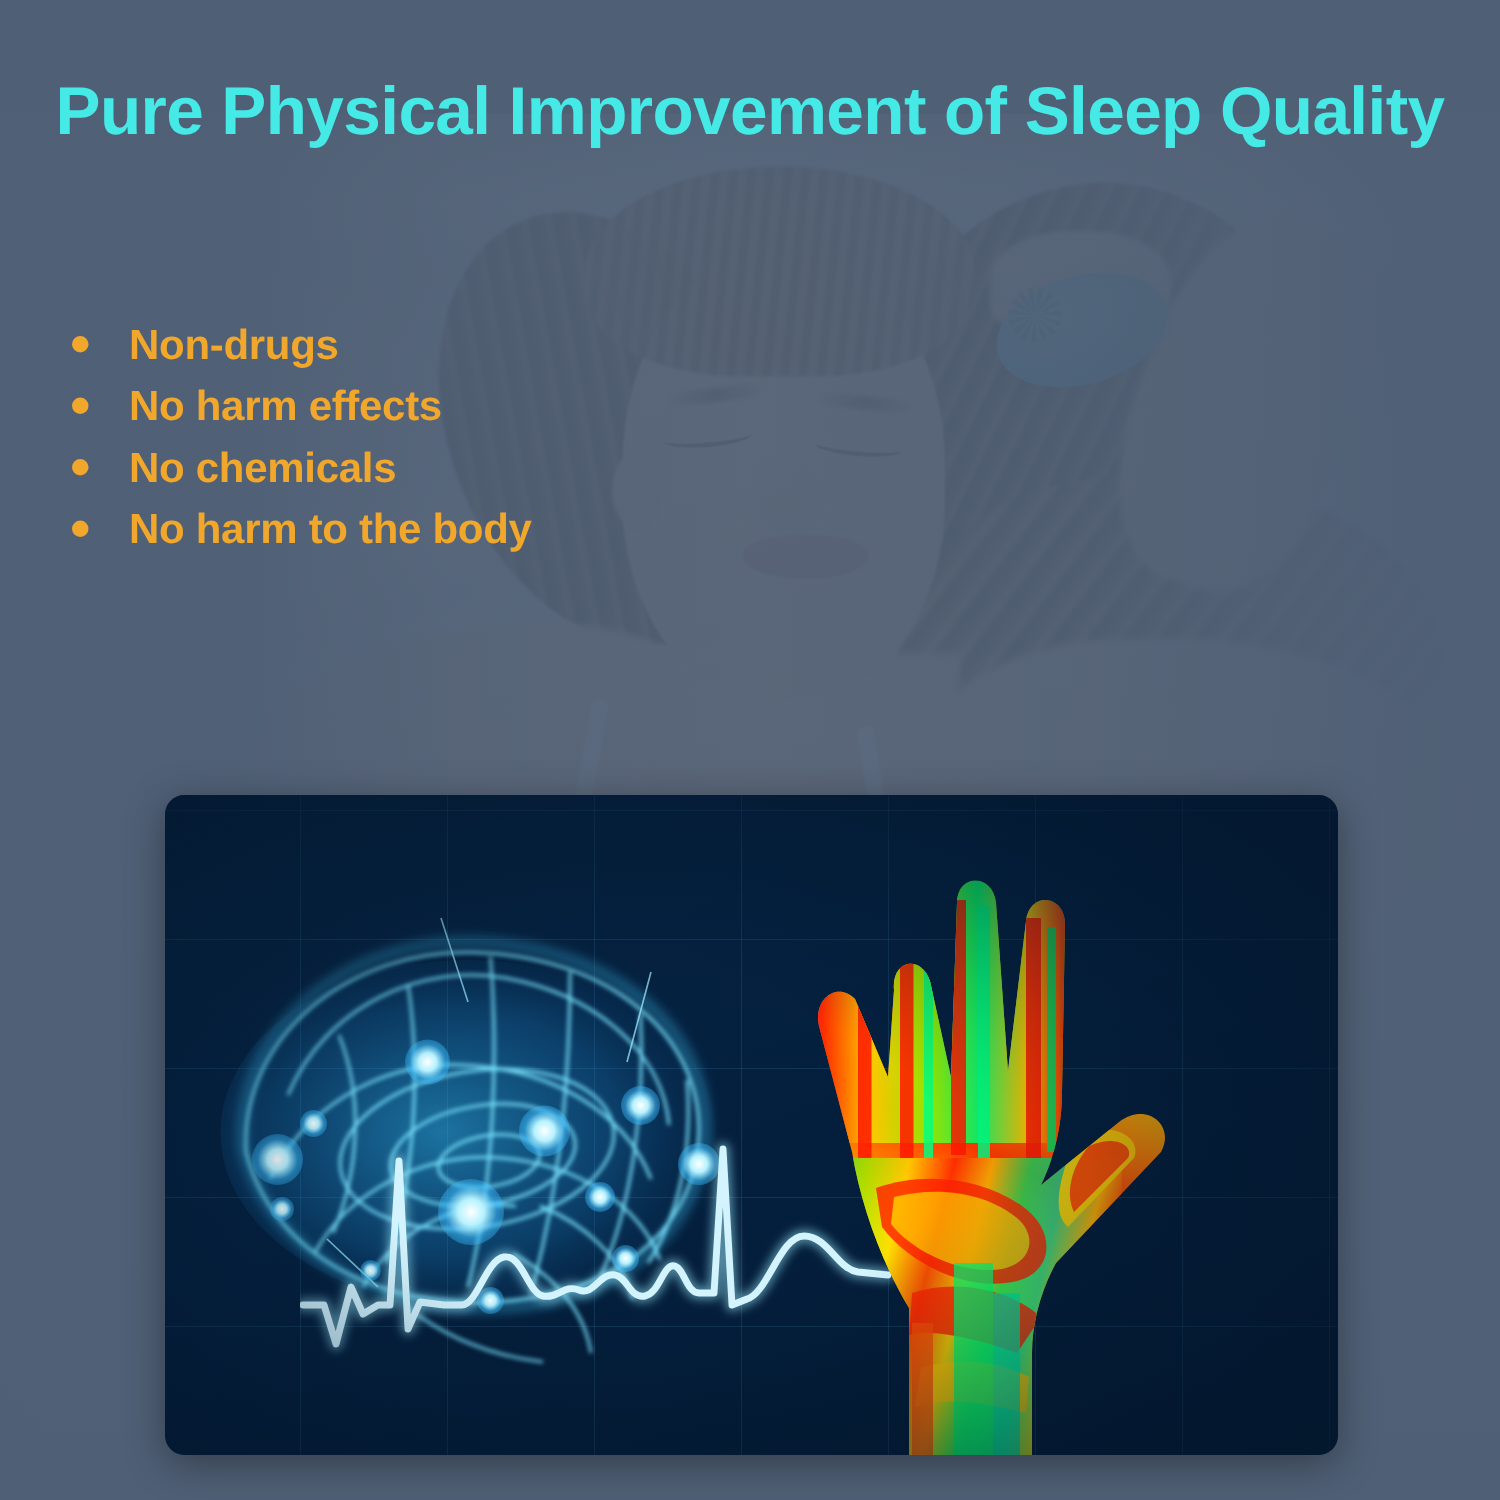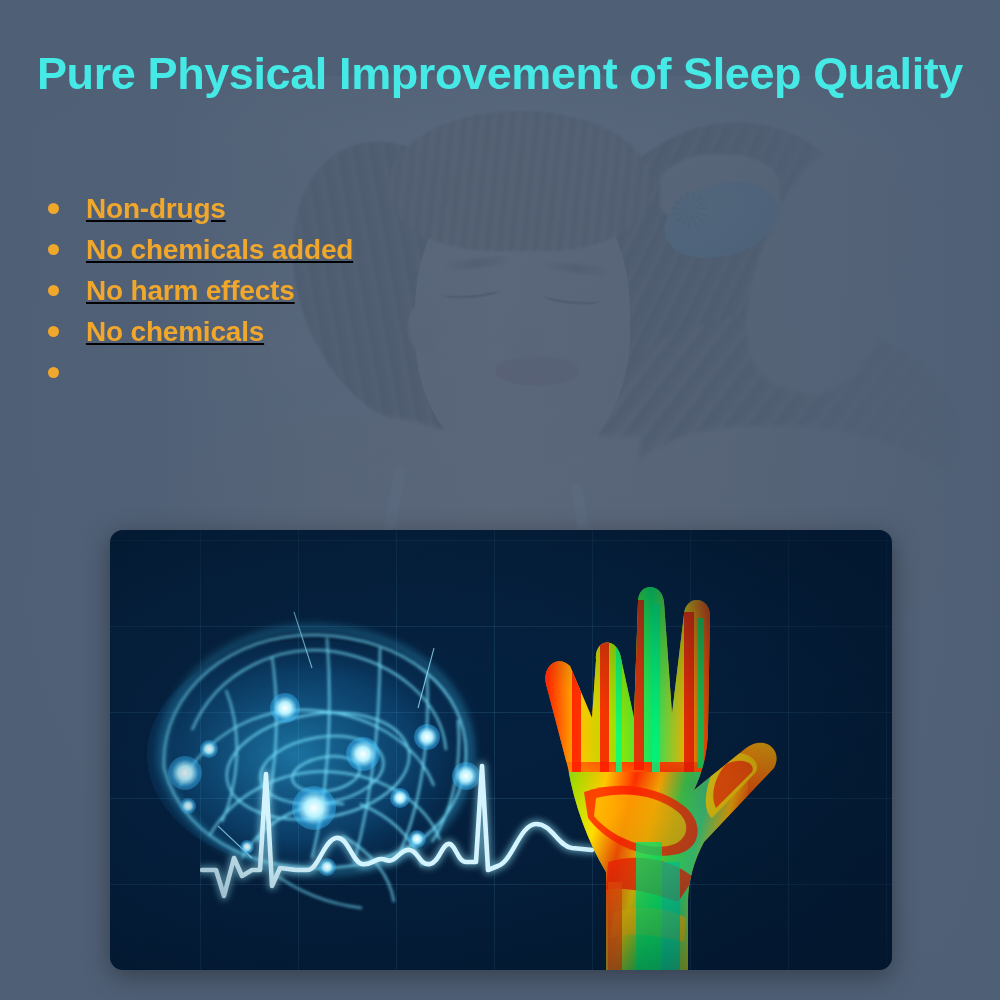--- a/index.html
+++ b/index.html
@@ -151,21 +151,21 @@
   .title {
     position:absolute; left:0; top:32px; width:1000px;
     text-align:center;
     font-size:45px; font-weight:700; letter-spacing:-.4px;
     color:#45e9e6;
     font-family:"Liberation Sans", sans-serif;
     white-space:nowrap;
   }
 
   
-  .bullets { position:absolute; left:48px; top:172px;text-decoration:underline; }
+  .bullets { position:absolute; left:48px; top:193px; }
   .brow-item { display:flex; align-items:center; height:41px; }
   .dot {
     width:11px; height:11px; border-radius:50%;
     background:#f0a72b; margin-right:27px; flex:0 0 auto;
   }
   .btext {
     font-size:28px; font-weight:700; color:#f0a72b;
     letter-spacing:-.2px; white-space:nowrap;
     font-family:"Liberation Sans", sans-serif;
   }
@@ -249,32 +249,29 @@
 
   <div class="title">Pure Physical Improvement of Sleep Quality</div>
 
   <div class="bullets">
     <div class="brow-item">
       <span class="dot"></span>
       <span class="btext">Non-drugs</span>
     </div>
     <div class="brow-item">
       <span class="dot"></span>
-      <span class="btext">No chemicals added</span>
-    </div>
-    <div class="brow-item">
-      <span class="dot"></span>
       <span class="btext">No harm effects</span>
     </div>
     <div class="brow-item">
       <span class="dot"></span>
       <span class="btext">No chemicals</span>
     </div>
     <div class="brow-item">
       <span class="dot"></span>
+      <span class="btext">No harm to the body</span>
     </div>
   </div>
 
   <div class="panel">
     <div class="grid"></div>
 
     <div class="brain">
       <svg viewBox="0 0 390 330" xmlns="http://www.w3.org/2000/svg">
         <defs>
           <filter id="g1" x="-60%" y="-60%" width="220%" height="220%">

